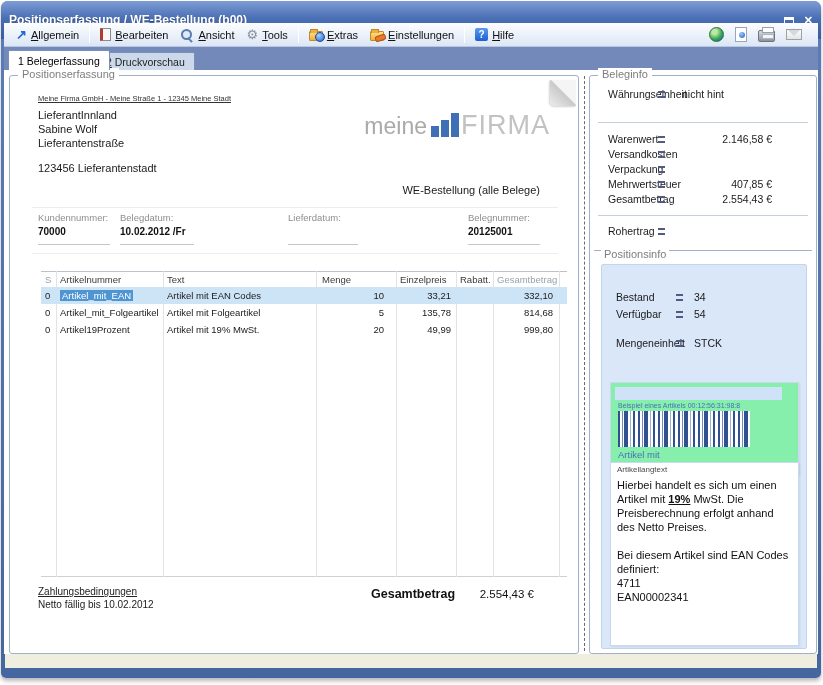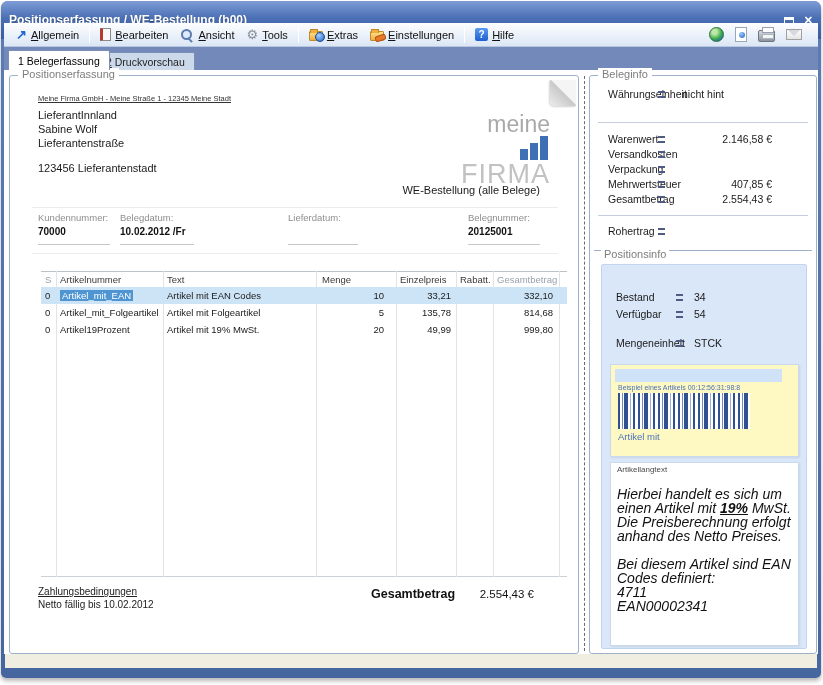--- a/index.html
+++ b/index.html
@@ -78,21 +78,21 @@
   .group-beleg { left:585px; top:5px; width:228px; height:579px; }
 
   
   .dogear { position:absolute; top:4px; right:2px; width:26px; height:26px;
             background:linear-gradient(225deg, #f5f5f5 0 46%, #c9c9c9 50%, #ededed 100%);
             border-radius:0 0 0 5px; box-shadow:-1px 1px 2px rgba(0,0,0,.18); }
   .sender { position:absolute; left:28px; top:18px; font-size:7.5px; color:#333; text-decoration:underline; }
   .recipient { position:absolute; left:28px; top:32px; font-size:11px; color:#1a1a1a; line-height:14px; }
   .recipient-city { position:absolute; left:28px; top:86px; font-size:11px; color:#1a1a1a; }
 
-  .logo { position:absolute; right:28px; top:36px; display:flex; align-items:flex-end;flex-direction:column; }
+  .logo { position:absolute; right:28px; top:36px; display:flex; align-items:flex-end; }
   .logo-word1 { font-size:23px; color:#a9a9a9; line-height:24px; }
   .logo-bars { display:flex; align-items:flex-end; gap:2px; margin:0 2px 1px 4px; }
   .logo-bars i { display:block; width:8px; background:#3f6fb5; }
   .logo-bars i:nth-child(1){ height:11px; } .logo-bars i:nth-child(2){ height:17px; } .logo-bars i:nth-child(3){ height:24px; }
   .logo-word2 { font-size:27px; color:#c2c2c2; letter-spacing:1px; line-height:26px; font-weight:500; }
 
   .doc-type { position:absolute; right:38px; top:108px; font-size:11px; color:#1a1a1a; }
 
   .doc-sep { position:absolute; left:22px; right:20px; border-top:1px solid #ededed; }
 
@@ -137,39 +137,39 @@
   .sub-legend .lbl { font-size:11px; color:#7e7e7e; padding:0 3px; margin-top:-2px; }
   .sub-legend .rest { flex:1; border-top:1px solid #9fb1c9; }
 
   .pos-box { position:absolute; left:11px; top:188px; width:206px; height:385px;
              background:#d9e7f8; border:1px solid #c3d5ec; border-radius:2px; }
   .pos-row { position:absolute; left:0; right:0; height:15px; font-size:10.5px; color:#1a1a1a; }
   .pos-row .binfo-label { left:14px; }
   .pos-row .eq-icon { left:74px; }
   .pos-row .v-left { left:92px; }
 
-  .barcode-card { position:absolute; left:8px; top:99px; width:189px; height:93px; background:#fef9c3;
+  .barcode-card { position:absolute; left:8px; top:117px; width:189px; height:93px; background:#86efac;
                   border:1px solid #c9d9ee; box-shadow:1px 1px 2px rgba(0,0,0,.08); }
   .bc-strip { position:absolute; left:4px; right:16px; top:4px; height:13px; background:#cfe2f7; }
   .bc-caption { position:absolute; left:7px; top:19px; font-size:7px; color:#4a71b8; white-space:nowrap; }
   .bc-bars { position:absolute; left:7px; top:28px; width:132px; height:36px;
              background:repeating-linear-gradient(90deg,
                #31508f 0px, #31508f 2px, #ffffff 2px, #ffffff 4px,
                #6e8bc0 4px, #6e8bc0 5px, #ffffff 5px, #ffffff 6px,
                #31508f 6px, #31508f 10px, #ffffff 10px, #ffffff 12px,
                #9db1d6 12px, #9db1d6 13px, #ffffff 13px, #ffffff 15px,
                #31508f 15px, #31508f 17px, #ffffff 17px, #ffffff 20px); }
   .bc-line1 { position:absolute; left:7px; top:66px; font-size:9.5px; color:#4a71b8; }
   .bc-line2 { position:absolute; left:0; right:0; top:68px; text-align:center; padding-left:24px;
               font-size:20px; color:#3c69ae; }
 
   .langtext-card { position:absolute; left:8px; top:197px; width:189px; height:184px; background:#fff;
                    border:1px solid #c9d9ee; box-shadow:1px 1px 2px rgba(0,0,0,.08); }
   .lt-label { position:absolute; left:6px; top:2px; font-size:8px; color:#4a4a4a; }
-  .lt-text { position:absolute; left:6px; right:5px; top:24px; font-size:14px; line-height:14px; color:#111;font-style:italic; }
+  .lt-text { position:absolute; left:6px; right:5px; top:15px; font-size:11px; line-height:14px; color:#111; }
   .lt-p1 { margin-bottom:14px; }
   .lt-hl { font-weight:bold; text-decoration:underline; }
 
   
   .statusstrip { position:absolute; left:4px; right:4px; top:653px; height:14px; background:#f0eee1; }
 </style>
 </head>
 <body>
 
 <div class="frame">

